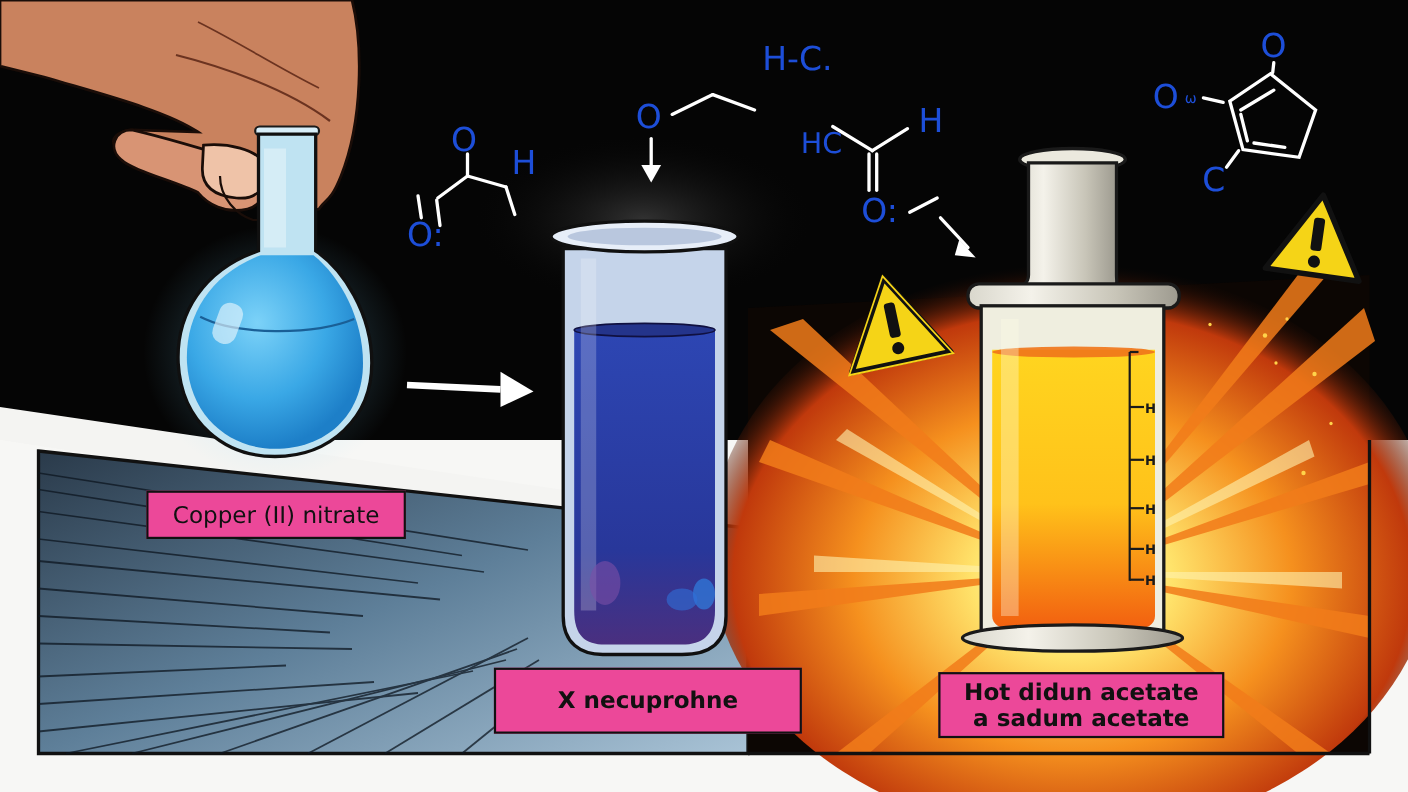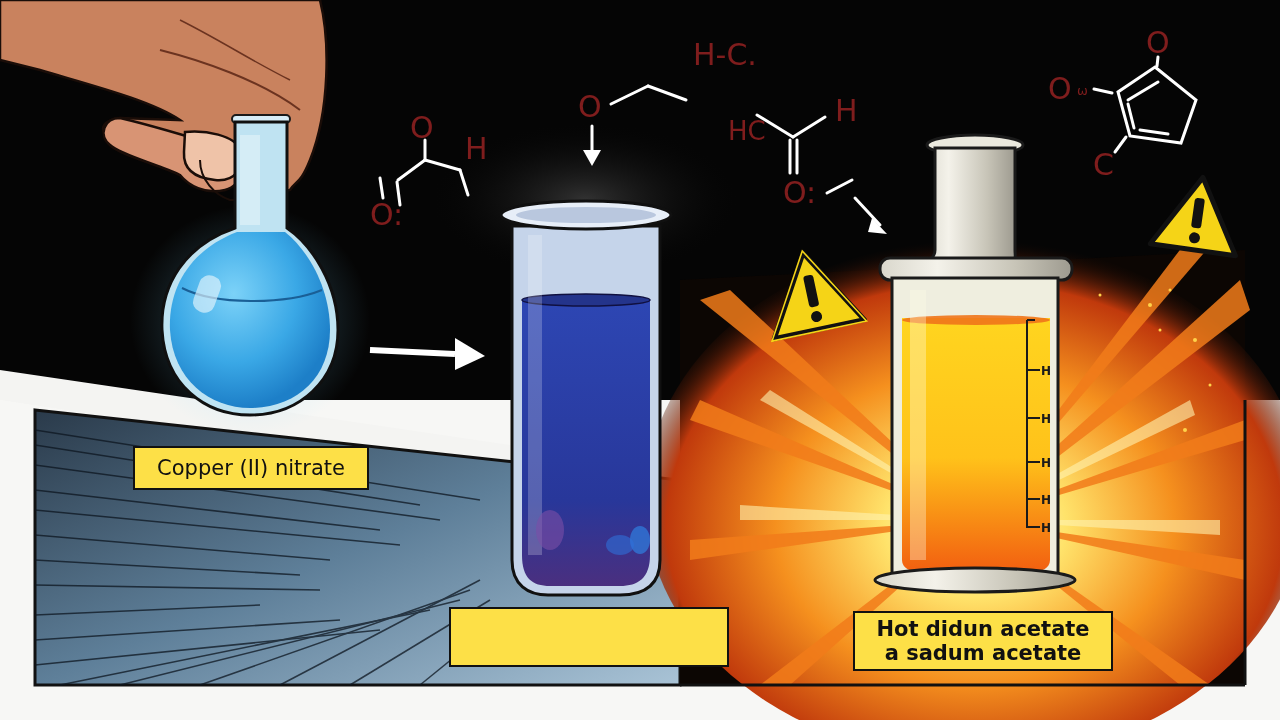--- a/index.html
+++ b/index.html
@@ -1,27 +1,27 @@
 <!DOCTYPE html>
 <html><head>
 <meta charset="utf-8">
 <style>
   html, body { margin: 0; padding: 0; }
   body { width: 1280px; height: 720px; overflow: hidden; background: #f7f7f5; position: relative; font-family: "DejaVu Sans", sans-serif; }
   #scene { position: absolute; left: 0; top: 0; width: 1280px; height: 720px; }
   .label {
-    position: absolute; background: #fde047; border: 2px solid #111; color: #111;
+    position: absolute; background: #ec4899; border: 2px solid #111; color: #111;
     font-family: "DejaVu Sans", sans-serif; text-align: center; box-sizing: border-box;
     display: flex; flex-direction: column; justify-content: center; align-items: center;
   }
   .label span { display: block; white-space: nowrap; }
   #label-copper { left: 133px; top: 446px; width: 236px; height: 44px; font-size: 21px; }
   #label-tube { left: 449px; top: 607px; width: 280px; height: 60px; font-size: 21px; line-height: 24px; }
   #label-cyl { left: 853px; top: 611px; width: 260px; height: 60px; font-size: 21px; line-height: 24px; font-weight: bold; }
-  .chem { position: absolute; color: #7f1d1d; font-family: "DejaVu Sans", sans-serif; font-size: 30px; line-height: 1; }
+  .chem { position: absolute; color: #1d4ed8; font-family: "DejaVu Sans", sans-serif; font-size: 30px; line-height: 1; }
   .chem.sm { font-size: 26px; }
 </style>
 </head>
 <body>
 
 <svg id="scene" viewBox="0 0 1280 720" xmlns="http://www.w3.org/2000/svg">
   <defs>
     <radialGradient id="flaskGlow" cx="50%" cy="50%" r="50%">
       <stop offset="0%" stop-color="#7fd8ff" stop-opacity="0.35"></stop>
       <stop offset="100%" stop-color="#7fd8ff" stop-opacity="0"></stop>
@@ -246,17 +246,18 @@
 <div class="chem" style="left:783px;top:178px;">O:</div>
 <div class="chem" style="left:1146px;top:28px;">O</div>
 <div class="chem" style="left:1048px;top:74px;">O</div>
 <div class="chem" style="left:1077px;top:84px;font-size:13px;">ω</div>
 <div class="chem" style="left:1093px;top:150px;">C</div>
 
 <div class="label" id="label-copper">
   <span>Copper (II) nitrate</span>
 </div>
 <div class="label" id="label-tube">
+  <span style="font-weight:bold;">X necuprohne</span>
 </div>
 <div class="label" id="label-cyl">
   <span>Hot didun acetate</span>
   <span>a sadum acetate</span>
 </div>
 
 </body></html>

